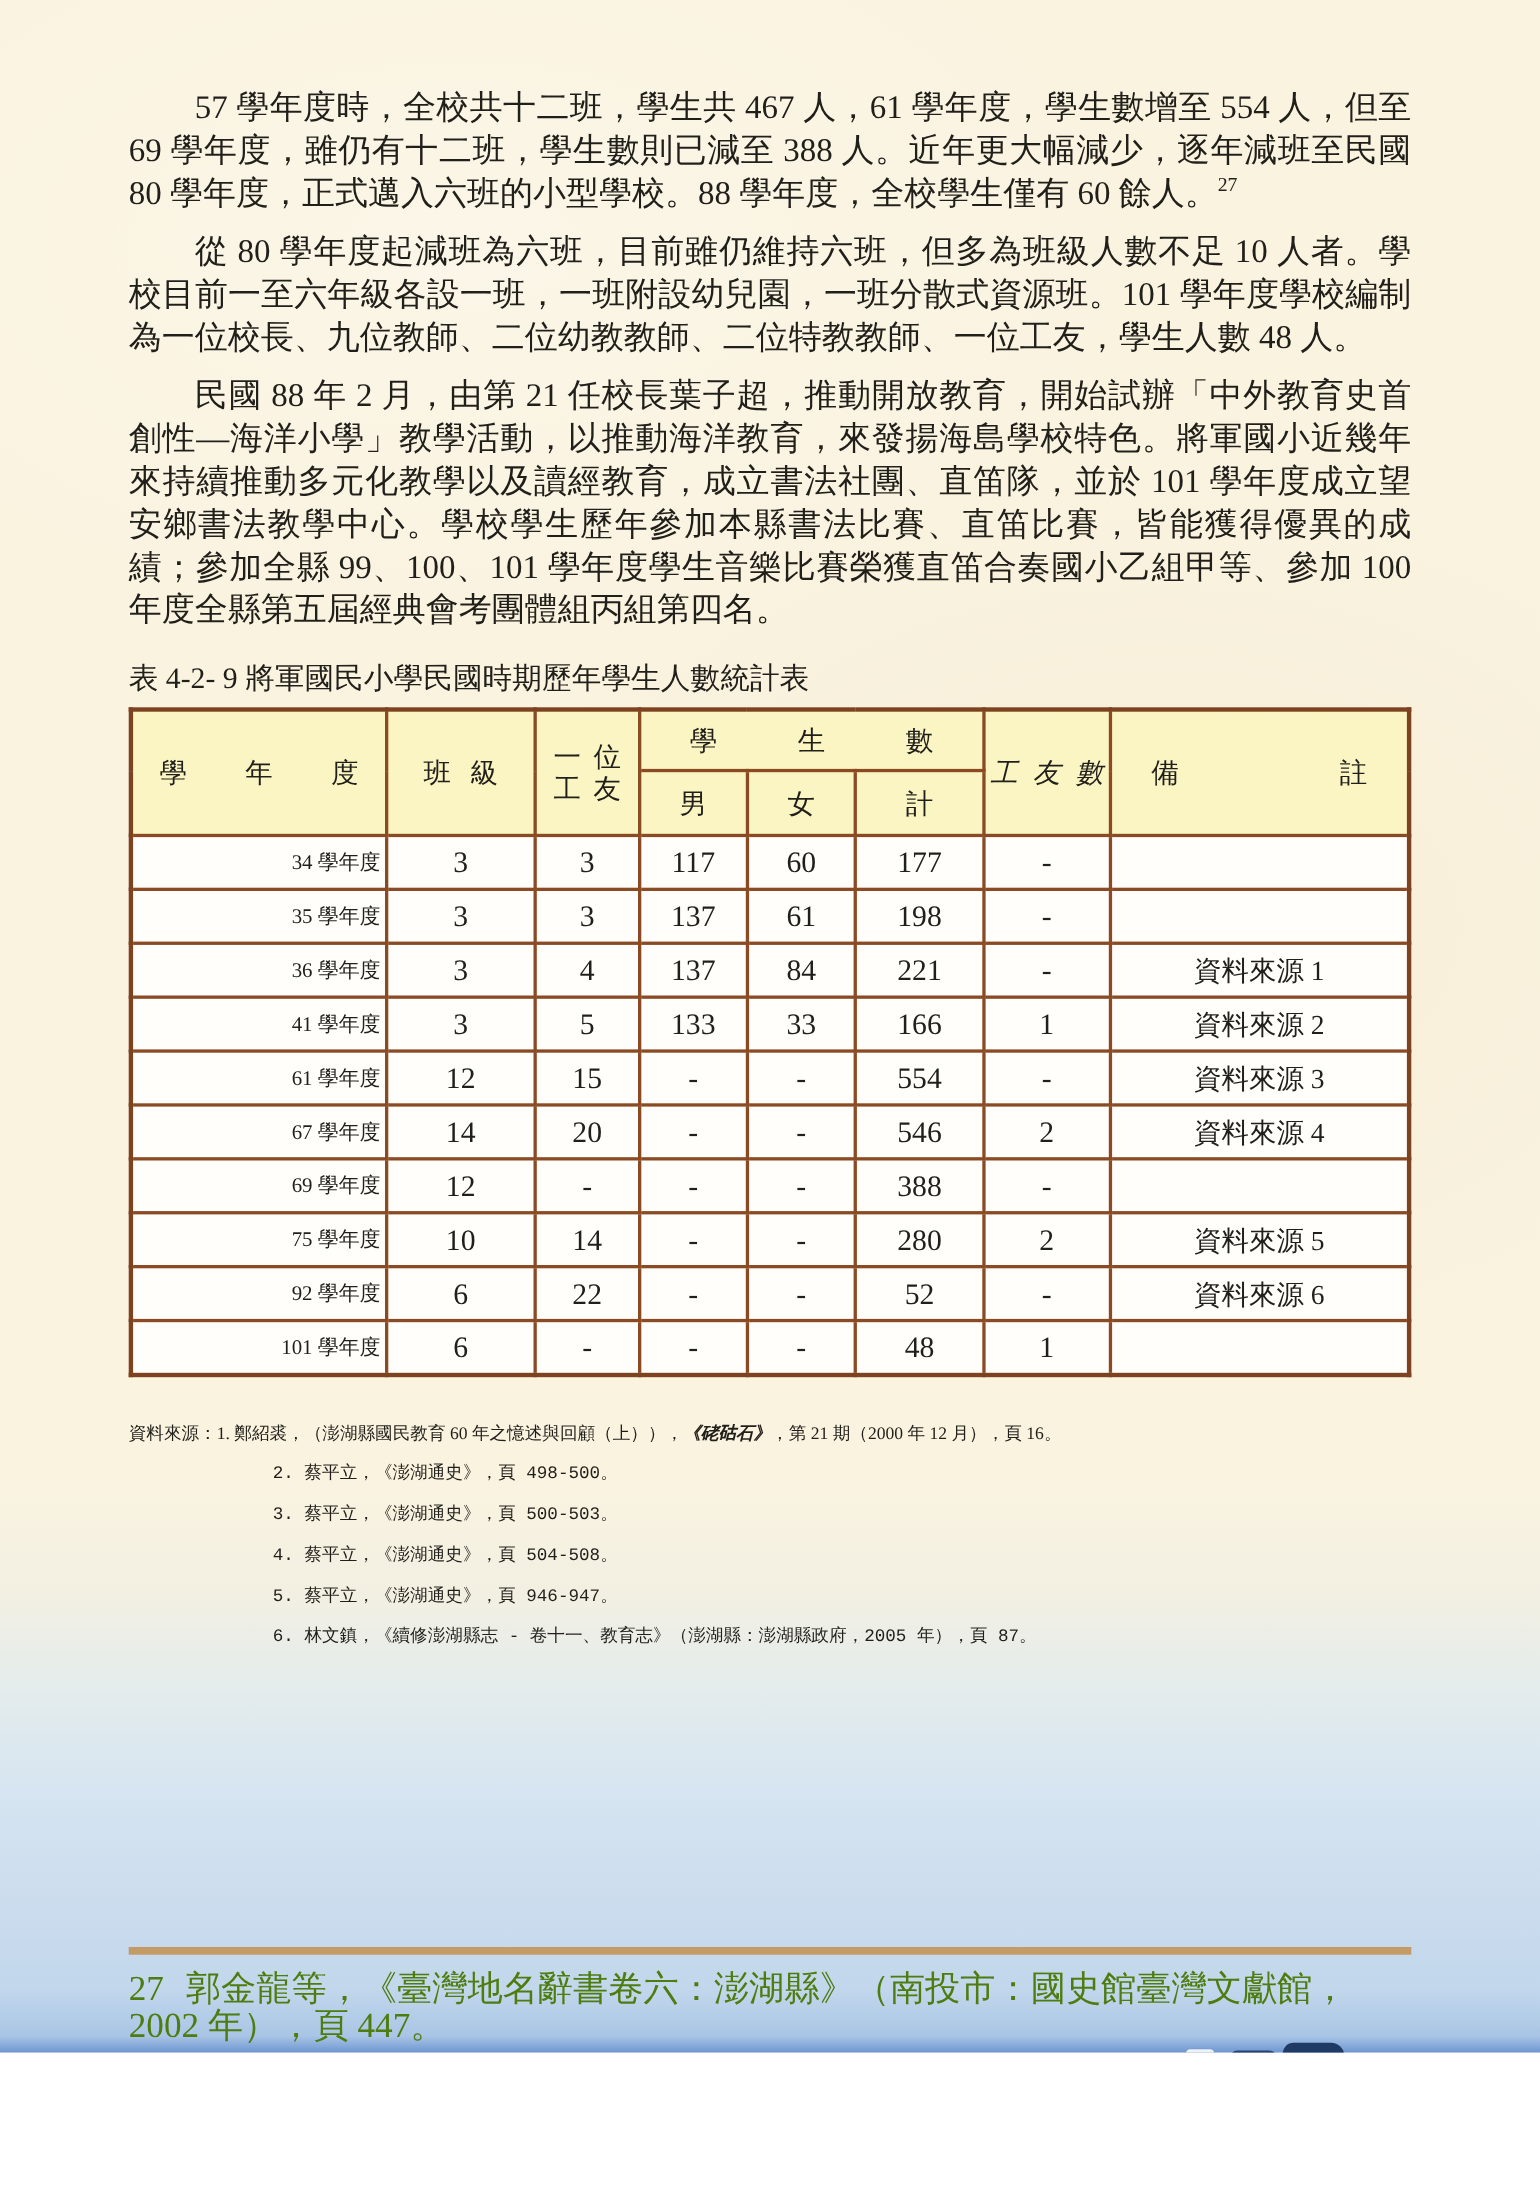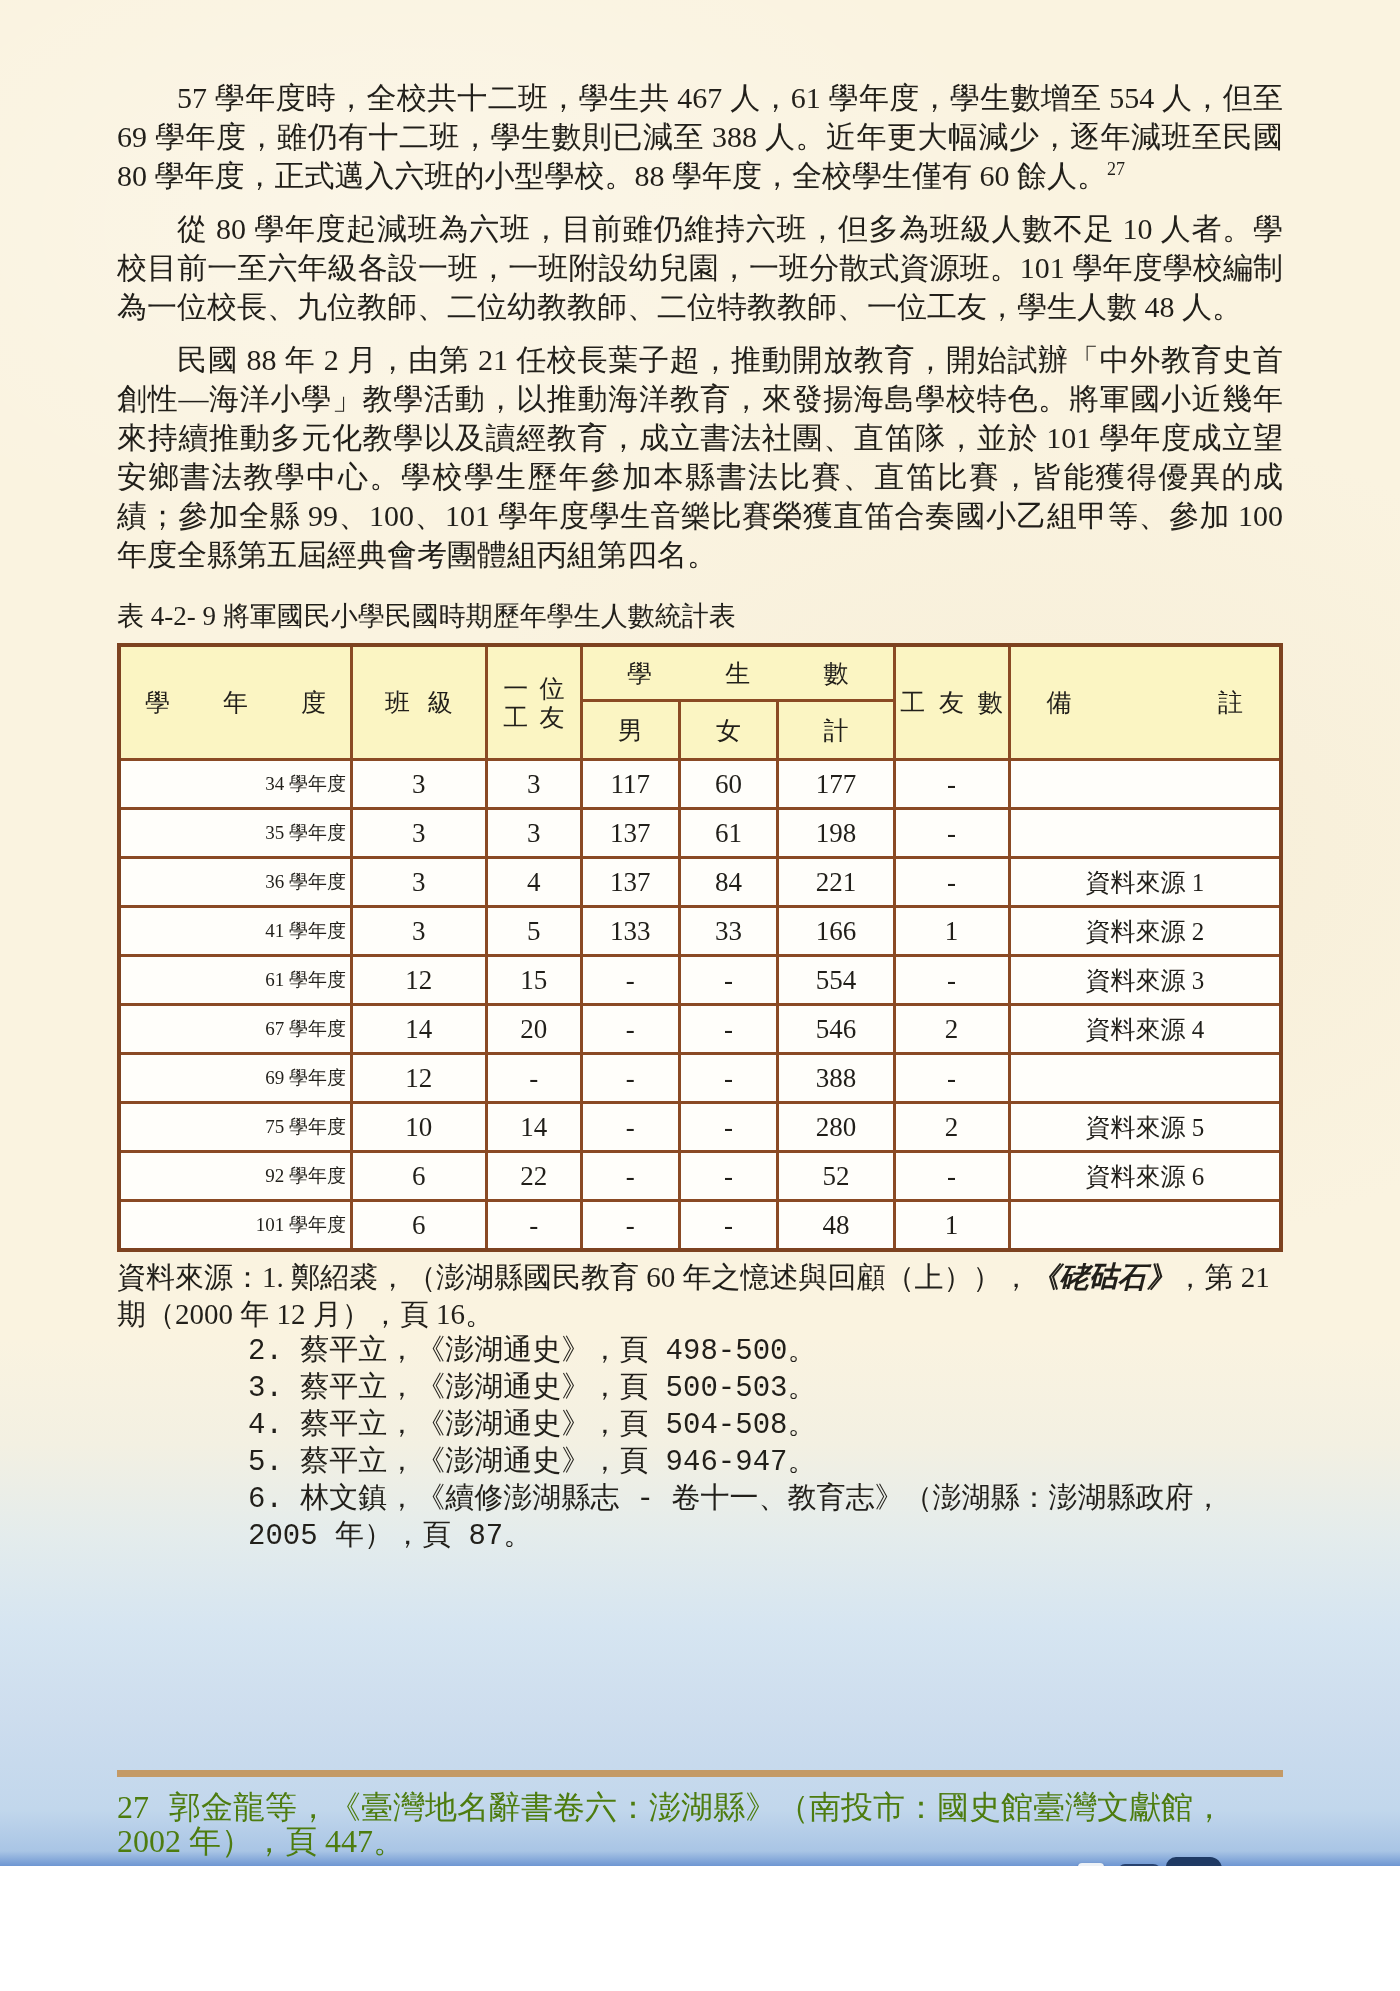--- a/index.html
+++ b/index.html
@@ -43,27 +43,27 @@
   table.stat{width:100%;border-collapse:collapse;border:4px solid #7d4220;background:#fffefa;}
   table.stat th,table.stat td{border:3px solid #8a4a24;}
   table.stat thead th{background:#fbf5c3;font-weight:normal;font-size:25px;padding:0;}
   tr.h1 th{height:52px;}
   tr.h2 th{height:56px;}
   .spread{display:block;text-align:justify;text-align-last:justify;-moz-text-align-last:justify;text-justify:inter-ideograph;}
   .sp-year{padding:0 24px;}
   .sp-class{padding:0 32px;}
   .sp-teach{width:2.45em;margin:0 auto;line-height:29px;}
   .sp-students{padding:0 44px;}
-  .sp-workers{width:4.1em;margin:0 auto;}
+  .sp-workers{width:4.1em;margin:0 auto;font-style:italic;}
   .sp-note{padding:0 36px;}
   table.stat td{height:46px;font-size:27px;text-align:center;padding:0 4px;}
   table.stat td.f-year{text-align:right;padding-left:20px;font-size:19px;}
   table.stat td.f-note{font-size:25px;}
 
-  .sources{margin-top:7px;font-size:29px;line-height:37px;}
+  .sources{margin-top:33px;font-size:16px;line-height:37px;}
   .journal{font-weight:bold;font-style:italic;}
   .src-rest{padding-left:131px;font-family:Liberation Mono, monospace;}
 
   .footer-block{position:absolute;left:117px;top:1770px;width:1166px;z-index:3;}
   .rule{height:7px;background:#c49a66;margin-bottom:13px;}
   .fn{font-size:32px;line-height:34px;color:#4d7c0f;}
   .fn-number{margin-right:20px;}
 
   .page-number{
     position:absolute;left:44px;top:1864px;z-index:4;

